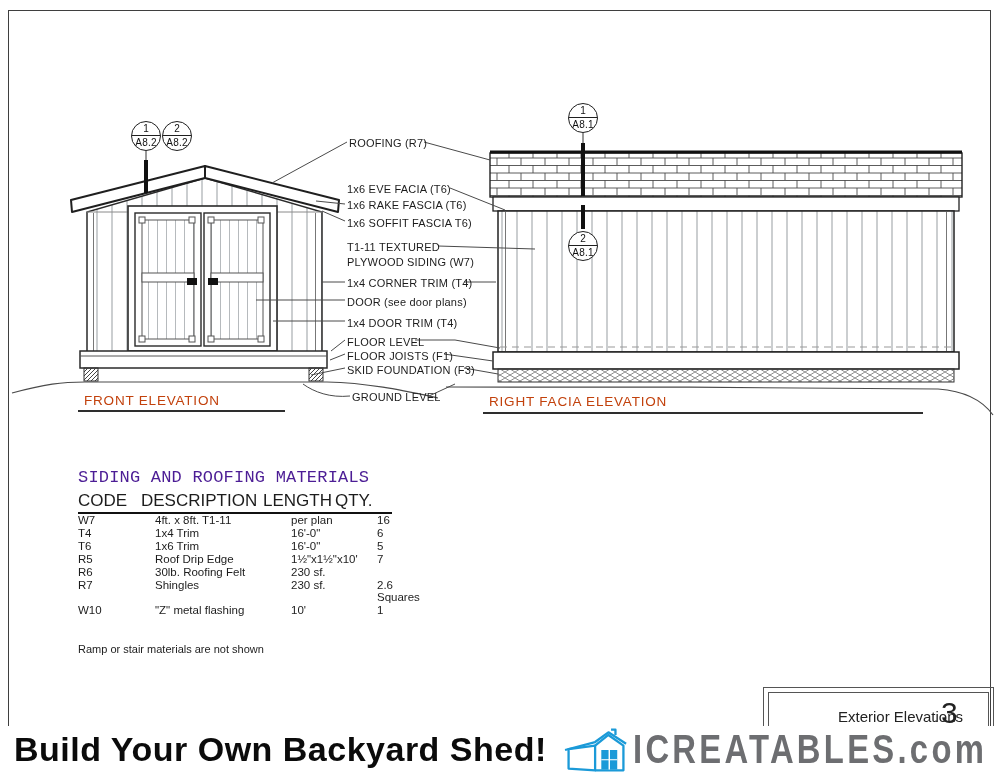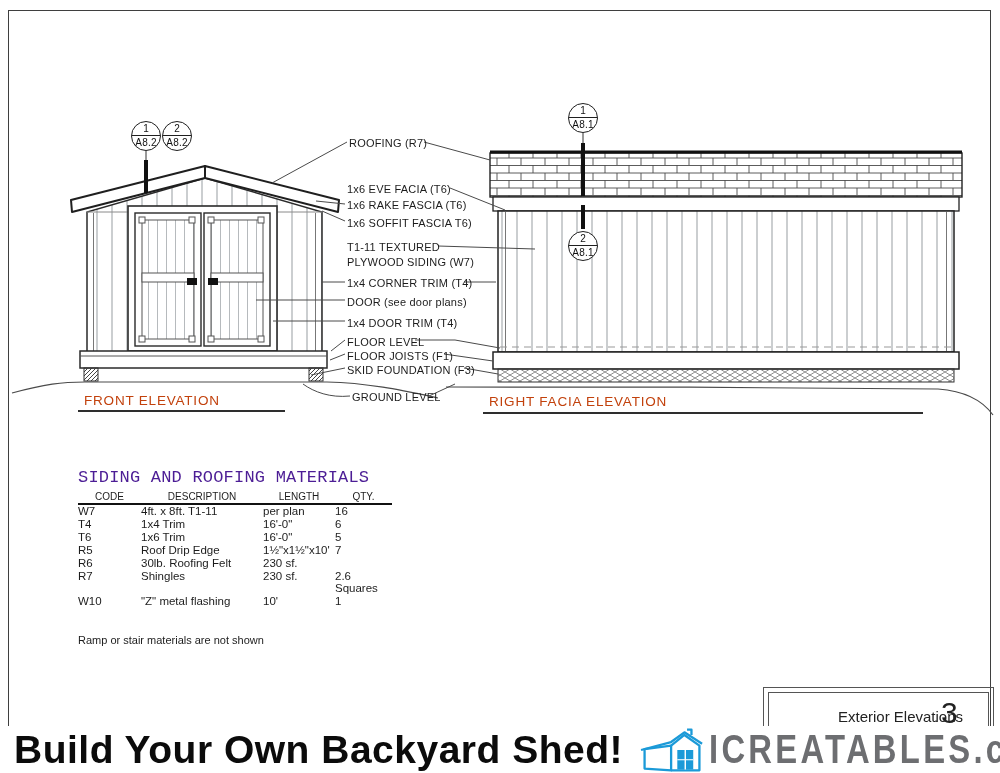--- a/index.html
+++ b/index.html
@@ -15,35 +15,35 @@
   .rule{position:absolute;height:2px;background:#2e2e2e;z-index:2;}
   .marker{position:absolute;width:30px;height:30px;box-sizing:border-box;
           border:1.6px solid #1f1f1f;border-radius:50%;background:#fff;
           display:flex;flex-direction:column;align-items:center;z-index:3;
           font-size:10px;color:#111;}
   .marker .num{width:100%;height:13px;line-height:14px;text-align:center;
                border-bottom:1.4px solid #1f1f1f;}
   .marker .sheet{line-height:13px;letter-spacing:.2px;}
   .mtable{position:absolute;left:78px;top:468px;width:314px;z-index:2;}
   .mt-title{font-size:17px;letter-spacing:.2px;margin-bottom:4px;color:#4c1d95;font-family:Liberation Mono, monospace;}
-  .mt-head{display:grid;grid-template-columns:63px 122px 72px 1fr;font-size:10px;
-           border-bottom:2px solid #111;padding-bottom:1px;text-align:center;}
+  .mt-head{display:grid;grid-template-columns:63px 122px 72px 1fr;font-size:17px;
+           border-bottom:2px solid #111;padding-bottom:1px;}
   .mt-row{display:grid;grid-template-columns:63px 122px 72px 1fr;font-size:11.5px;
-          line-height:12.9px;}
+          line-height:12.9px;gap:14px;}
   .mt-note{margin-top:26px;font-size:11px;color:#1c1c1c;}
   .titleblock{position:absolute;left:763px;top:687px;width:229px;height:86px;
               border:1px solid #555;z-index:2;}
   .titleblock .inner{position:absolute;left:4px;top:4px;right:4px;bottom:-2px;
                      border:1px solid #555;}
   .tb-title{position:absolute;left:838px;top:708px;font-size:15px;color:#222;z-index:2;}
   .tb-dot{position:absolute;left:934px;top:708px;font-size:15px;color:#222;z-index:2;}
   .tb-num{position:absolute;left:941px;top:696px;font-size:30px;color:#222;z-index:2;}
   .banner{position:absolute;left:0;bottom:0;width:1000px;height:47px;background:#fff;
           z-index:9;display:flex;align-items:center;}
-  .headline{font-weight:bold;font-size:39px;letter-spacing:.5px;color:#0b0b0b;
+  .headline{font-weight:bold;font-size:34px;letter-spacing:.5px;color:#0b0b0b;
             margin-left:14px;white-space:nowrap;}
   .logo{margin-left:12px;flex:none;}
   .brand-wrap{display:inline-block;transform:scaleX(.82);transform-origin:left center;
               white-space:nowrap;}
   .brand,.brand-suffix{font-weight:bold;font-size:40px;letter-spacing:4px;
                        color:#6d6e71;line-height:47px;}
 </style>
 </head>
 <body>
 

